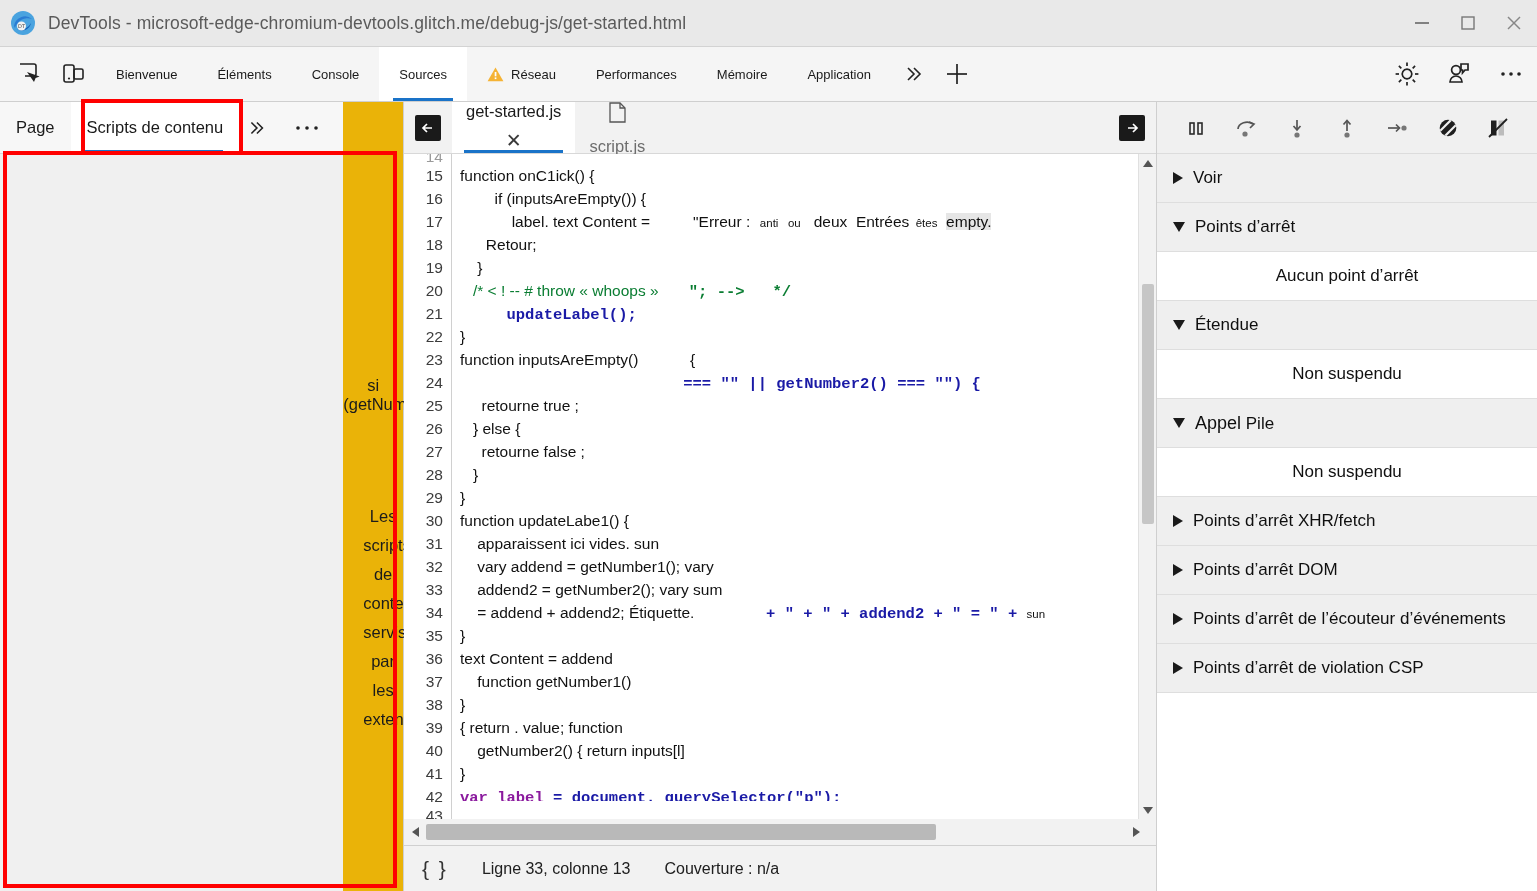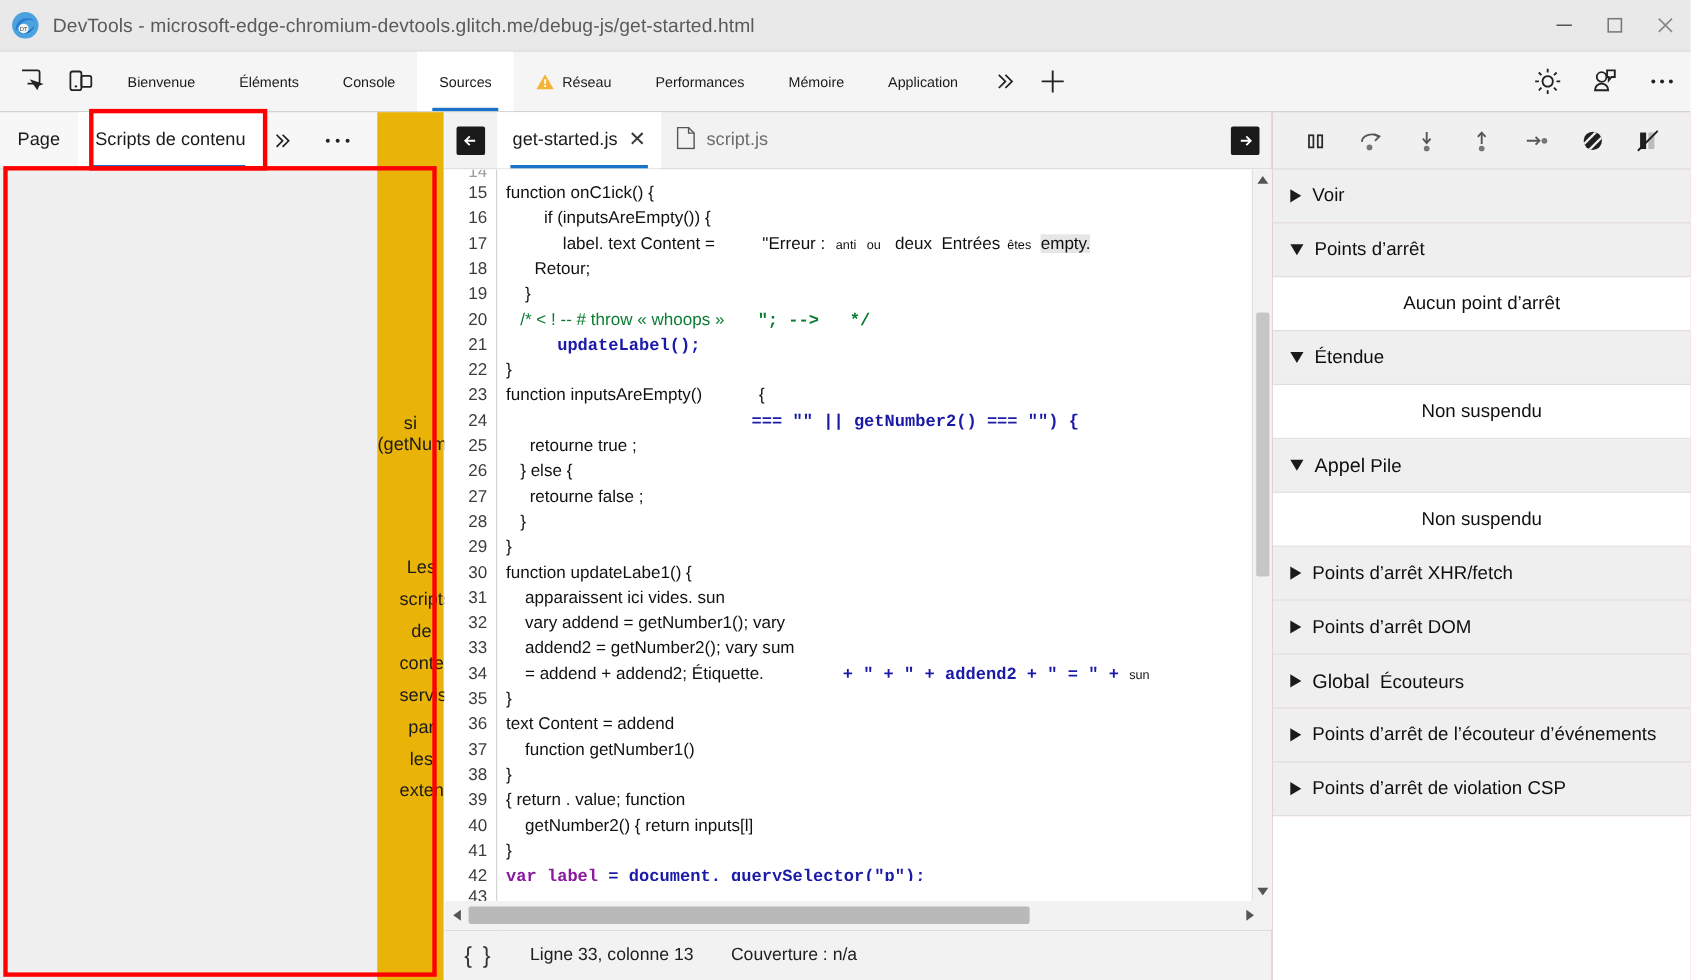--- a/index.html
+++ b/index.html
@@ -59,21 +59,21 @@
   .nav-msg { position: absolute; width: 100%; text-align: center; font-size: 16.5px; color: #1b1b1b; }
   .nav-msg.m1 { top: 274px; }
   .nav-msg.m2 { top: 400px; line-height: 29px; padding-left: 20px; }
 
   
   .editorcol { flex: 1 1 auto; display: flex; flex-direction: column; min-width: 0; background: #fff; }
   .file-tabbar { height: 52px; flex: 0 0 52px; background: #f2f2f2; display: flex; align-items: stretch;
                  border-bottom: 1px solid #d8d8d8; }
   .sq-btn { width: 28px; height: 28px; margin: 12px 10px; flex: 0 0 28px; }
   .file-tab { display: flex; align-items: center; gap: 10px; padding: 0 14px; font-size: 16.5px;
-              color: #6d6d6d; position: relative; white-space: nowrap; }
+              color: #6d6d6d; position: relative; white-space: nowrap; flex-direction: column; }
   .file-tab.active { background: #ffffff; color: #1a1a1a; }
   .file-tab.active::after { content: ""; position: absolute; left: 12px; right: 12px; bottom: 0; height: 3px; background: #1a73c8; }
   .close-x { font-size: 19px; color: #3a3a3a; line-height: 1; }
   .ft-spacer { flex: 1 1 auto; }
 
   .code-area { flex: 1 1 auto; position: relative; overflow: hidden; background: #fff; display: flex; }
   .gutter { width: 48px; flex: 0 0 48px; background: #fff; border-right: 1px solid #d0d0d0;
             font-family: "Liberation Sans", sans-serif; }
   .gutter div { height: 23px; line-height: 23px; text-align: right; padding-right: 8px;
                 font-size: 15.5px; color: #3c3c3c; }
@@ -94,21 +94,21 @@
   .hscrollrow { position: absolute; left: 0; right: 0; bottom: 0; height: 26px; background: #f2f2f2; display: flex; align-items: center; }
   .hthumb { height: 16px; background: #b9b9b9; border-radius: 2px; }
 
   .statusbar { height: 46px; flex: 0 0 46px; background: #f2f2f2; border-top: 1px solid #d0d0d0;
                display: flex; align-items: center; gap: 34px; padding-left: 18px; }
   .status-text { font-size: 16px; color: #202020; }
   .braces { font-size: 21px; color: #333; font-family: "Liberation Sans", sans-serif; letter-spacing: 2px; }
 
   
   .debugpane { width: 381px; flex: 0 0 381px; border-left: 1px solid #cfcfcf; display: flex; flex-direction: column;
-               background: #f9a8d4; }
+               background: #14b8a6; }
   .dbg-toolbar { height: 52px; flex: 0 0 52px; background: #f0f0f0; display: flex; align-items: center;
                  justify-content: space-around; padding: 0 14px; border-bottom: 1px solid #dcdcdc; }
   .dbg-toolbar > div { display: flex; align-items: center; justify-content: center; width: 38px; height: 38px; }
   .dbg-section { height: 49px; flex: 0 0 49px; display: flex; align-items: center; gap: 10px; padding-left: 16px;
                  background: #efefef; border-bottom: 1px solid #dedede; font-size: 17px; color: #0f0f0f; }
   .dbg-empty { height: 49px; flex: 0 0 49px; display: flex; align-items: center; justify-content: center;
                background: #ffffff; border-bottom: 1px solid #dedede; font-size: 17px; color: #101010; }
   .tri { width: 0; height: 0; flex: 0 0 auto; }
   .tri.right { border-left: 10px solid #1a1a1a; border-top: 6.5px solid transparent; border-bottom: 6.5px solid transparent; }
   .tri.down { border-top: 10px solid #1a1a1a; border-left: 6.5px solid transparent; border-right: 6.5px solid transparent; }
@@ -498,24 +498,20 @@
       <div class="dbg-section">
         <span class="tri right"></span>
         <span>Points d’arrêt XHR/fetch</span>
       </div>
 
       <div class="dbg-section">
         <span class="tri right"></span>
         <span>Points d’arrêt DOM</span>
       </div>
 
-      <div class="dbg-section">
-        <span class="tri right"></span>
-        <span><span class="lbl-sm">Global</span> &nbsp;Écouteurs</span>
-      </div>
 
       <div class="dbg-section">
         <span class="tri right"></span>
         <span>Points d’arrêt de l’écouteur d’événements</span>
       </div>
 
       <div class="dbg-section">
         <span class="tri right"></span>
         <span>Points d’arrêt de violation CSP</span>
       </div>

